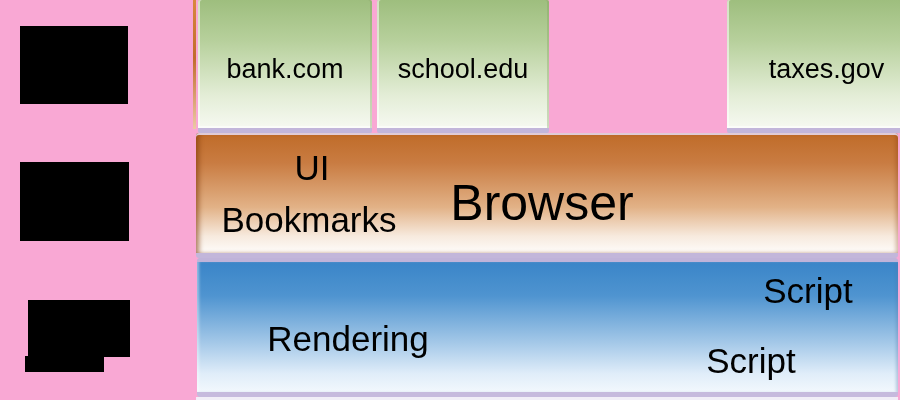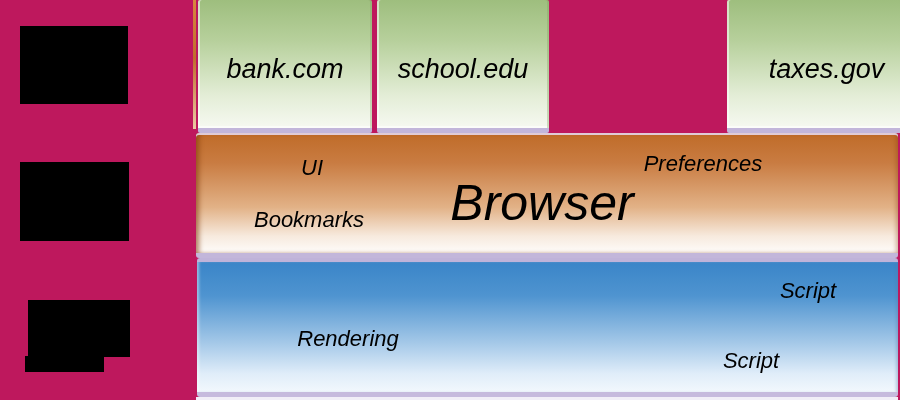--- a/index.html
+++ b/index.html
@@ -1,18 +1,18 @@
 <!DOCTYPE html>
 <html><head>
 <meta charset="utf-8">
 <style>
   html,body{margin:0;padding:0;background:#ffffff;}
   .canvas{
-    position:relative;width:900px;height:400px;background:#be185d;
-    font-family:"Liberation Sans",sans-serif;overflow:hidden;color:#000;font-style:italic;
+    position:relative;width:900px;height:400px;background:#f9a8d4;
+    font-family:"Liberation Sans",sans-serif;overflow:hidden;color:#000;
   }
   .black-box{position:absolute;background:#000;}
   .bb1{left:20px;top:26px;width:108px;height:78px;}
   .bb2{left:20px;top:162px;width:109px;height:79px;}
   .bb3a{left:28px;top:300px;width:102px;height:57px;}
   .bb3b{left:25px;top:356px;width:79px;height:16px;}
 
   .left-strip{
     position:absolute;left:193px;top:0;width:3px;height:129px;
     background:linear-gradient(to bottom,#d8883f 0%,#c06c2c 45%,#eccaa5 100%);
@@ -44,21 +44,21 @@
   }
   .platform-layer{
     left:197px;top:258px;width:701px;height:130px;
     border-top:4px solid #bfb3d9;border-bottom:5px solid #c6badd;
     background:linear-gradient(to bottom,#3a85c8 0%,#4f94d0 26%,#a4c8e8 62%,#e0edf9 86%,#f2f8fd 100%);
     box-shadow:inset 3px 0 3px -1px rgba(255,255,255,0.45),
                inset -3px 0 3px -1px rgba(80,120,170,0.35);
   }
   .bottom-sliver{position:absolute;left:196px;top:397px;width:702px;height:3px;background:#f1eef7;}
 
-  .lbl{position:absolute;transform:translate(-50%,-50%);font-size:22px;white-space:nowrap;}
+  .lbl{position:absolute;transform:translate(-50%,-50%);font-size:35px;white-space:nowrap;}
   .big{position:absolute;transform:translate(-50%,-50%);font-size:50px;white-space:nowrap;}
 
   
   .lbl-ui{left:116px;top:35px;}
   .lbl-preferences{left:507px;top:31px;}
   .big-browser{left:346px;top:70px;}
   .lbl-bookmarks{left:113px;top:87px;}
 
   
   .lbl-script{left:611px;top:29px;}
@@ -83,21 +83,20 @@
   </div>
   <div class="page-box pb2">
     <span class="pg-label">school.edu</span>
   </div>
   <div class="page-box pb4">
     <span class="pg-label">taxes.gov</span>
   </div>
 
   <div class="layer browser-layer">
     <span class="lbl lbl-ui">UI</span>
-    <span class="lbl lbl-preferences">Preferences</span>
     <span class="big big-browser">Browser</span>
     <span class="lbl lbl-bookmarks">Bookmarks</span>
   </div>
 
   <div class="layer platform-layer">
     <span class="lbl lbl-script">Script</span>
     <span class="lbl lbl-rendering">Rendering</span>
     <span class="lbl lbl-network">Script</span>
   </div>
 

